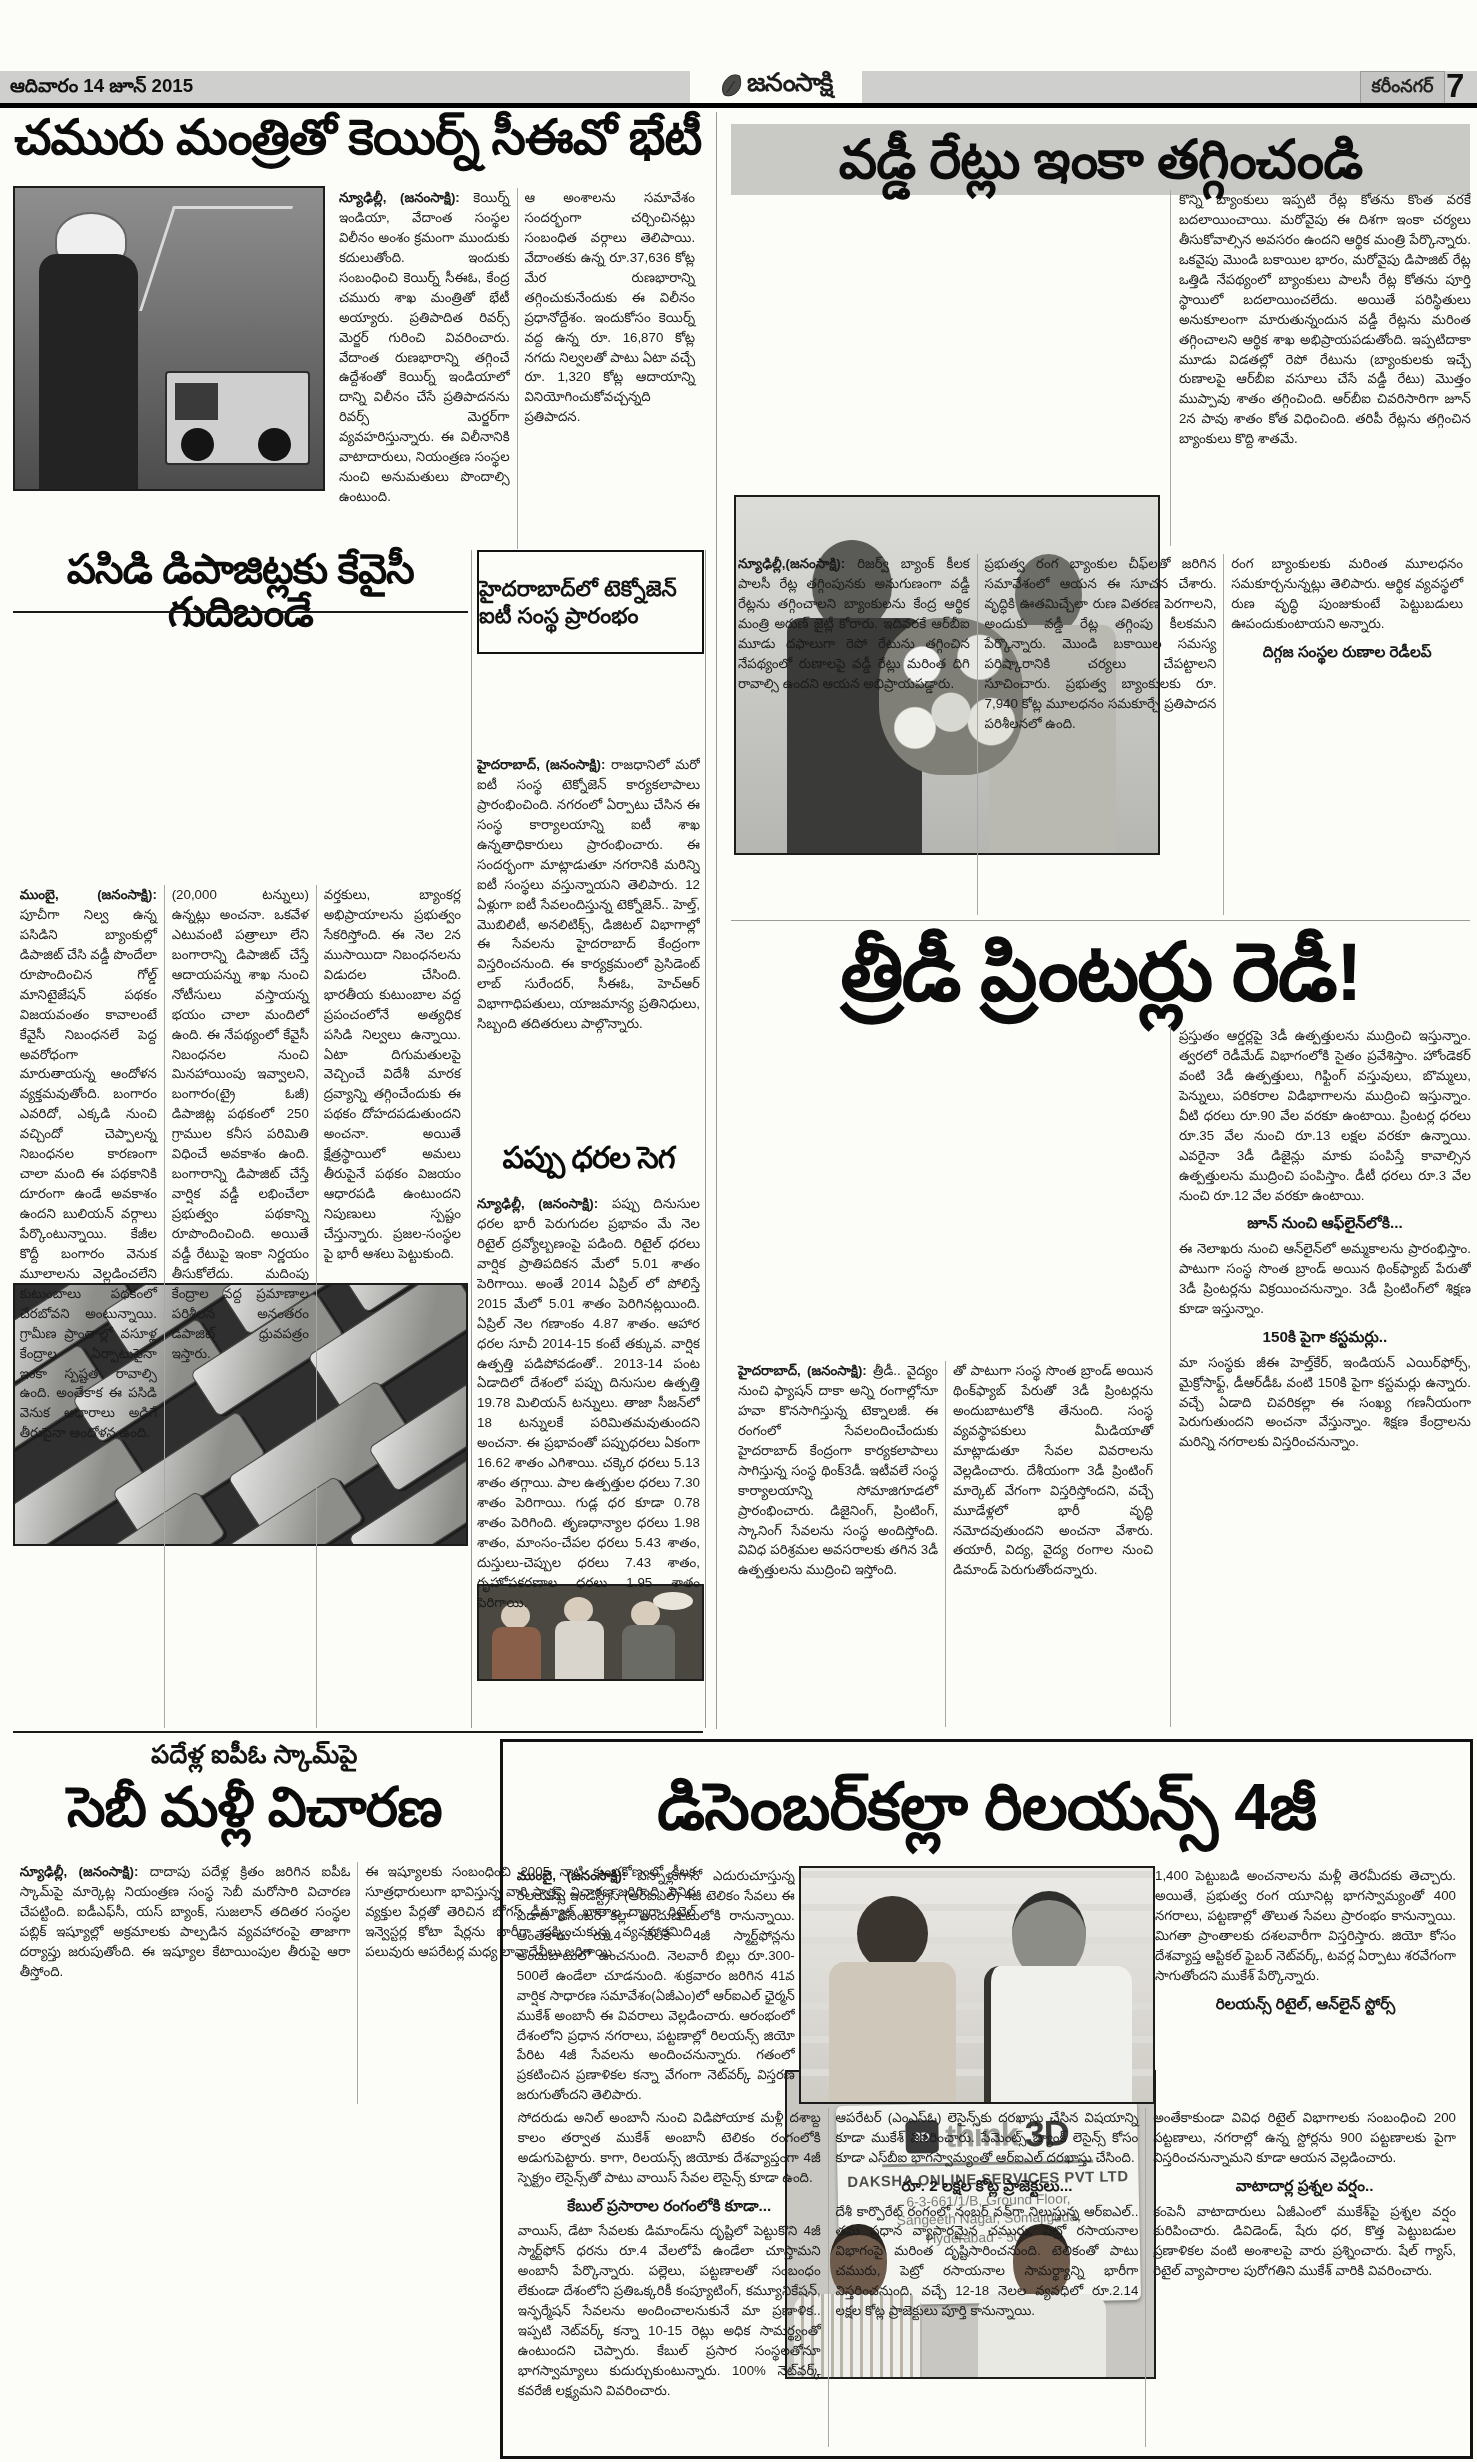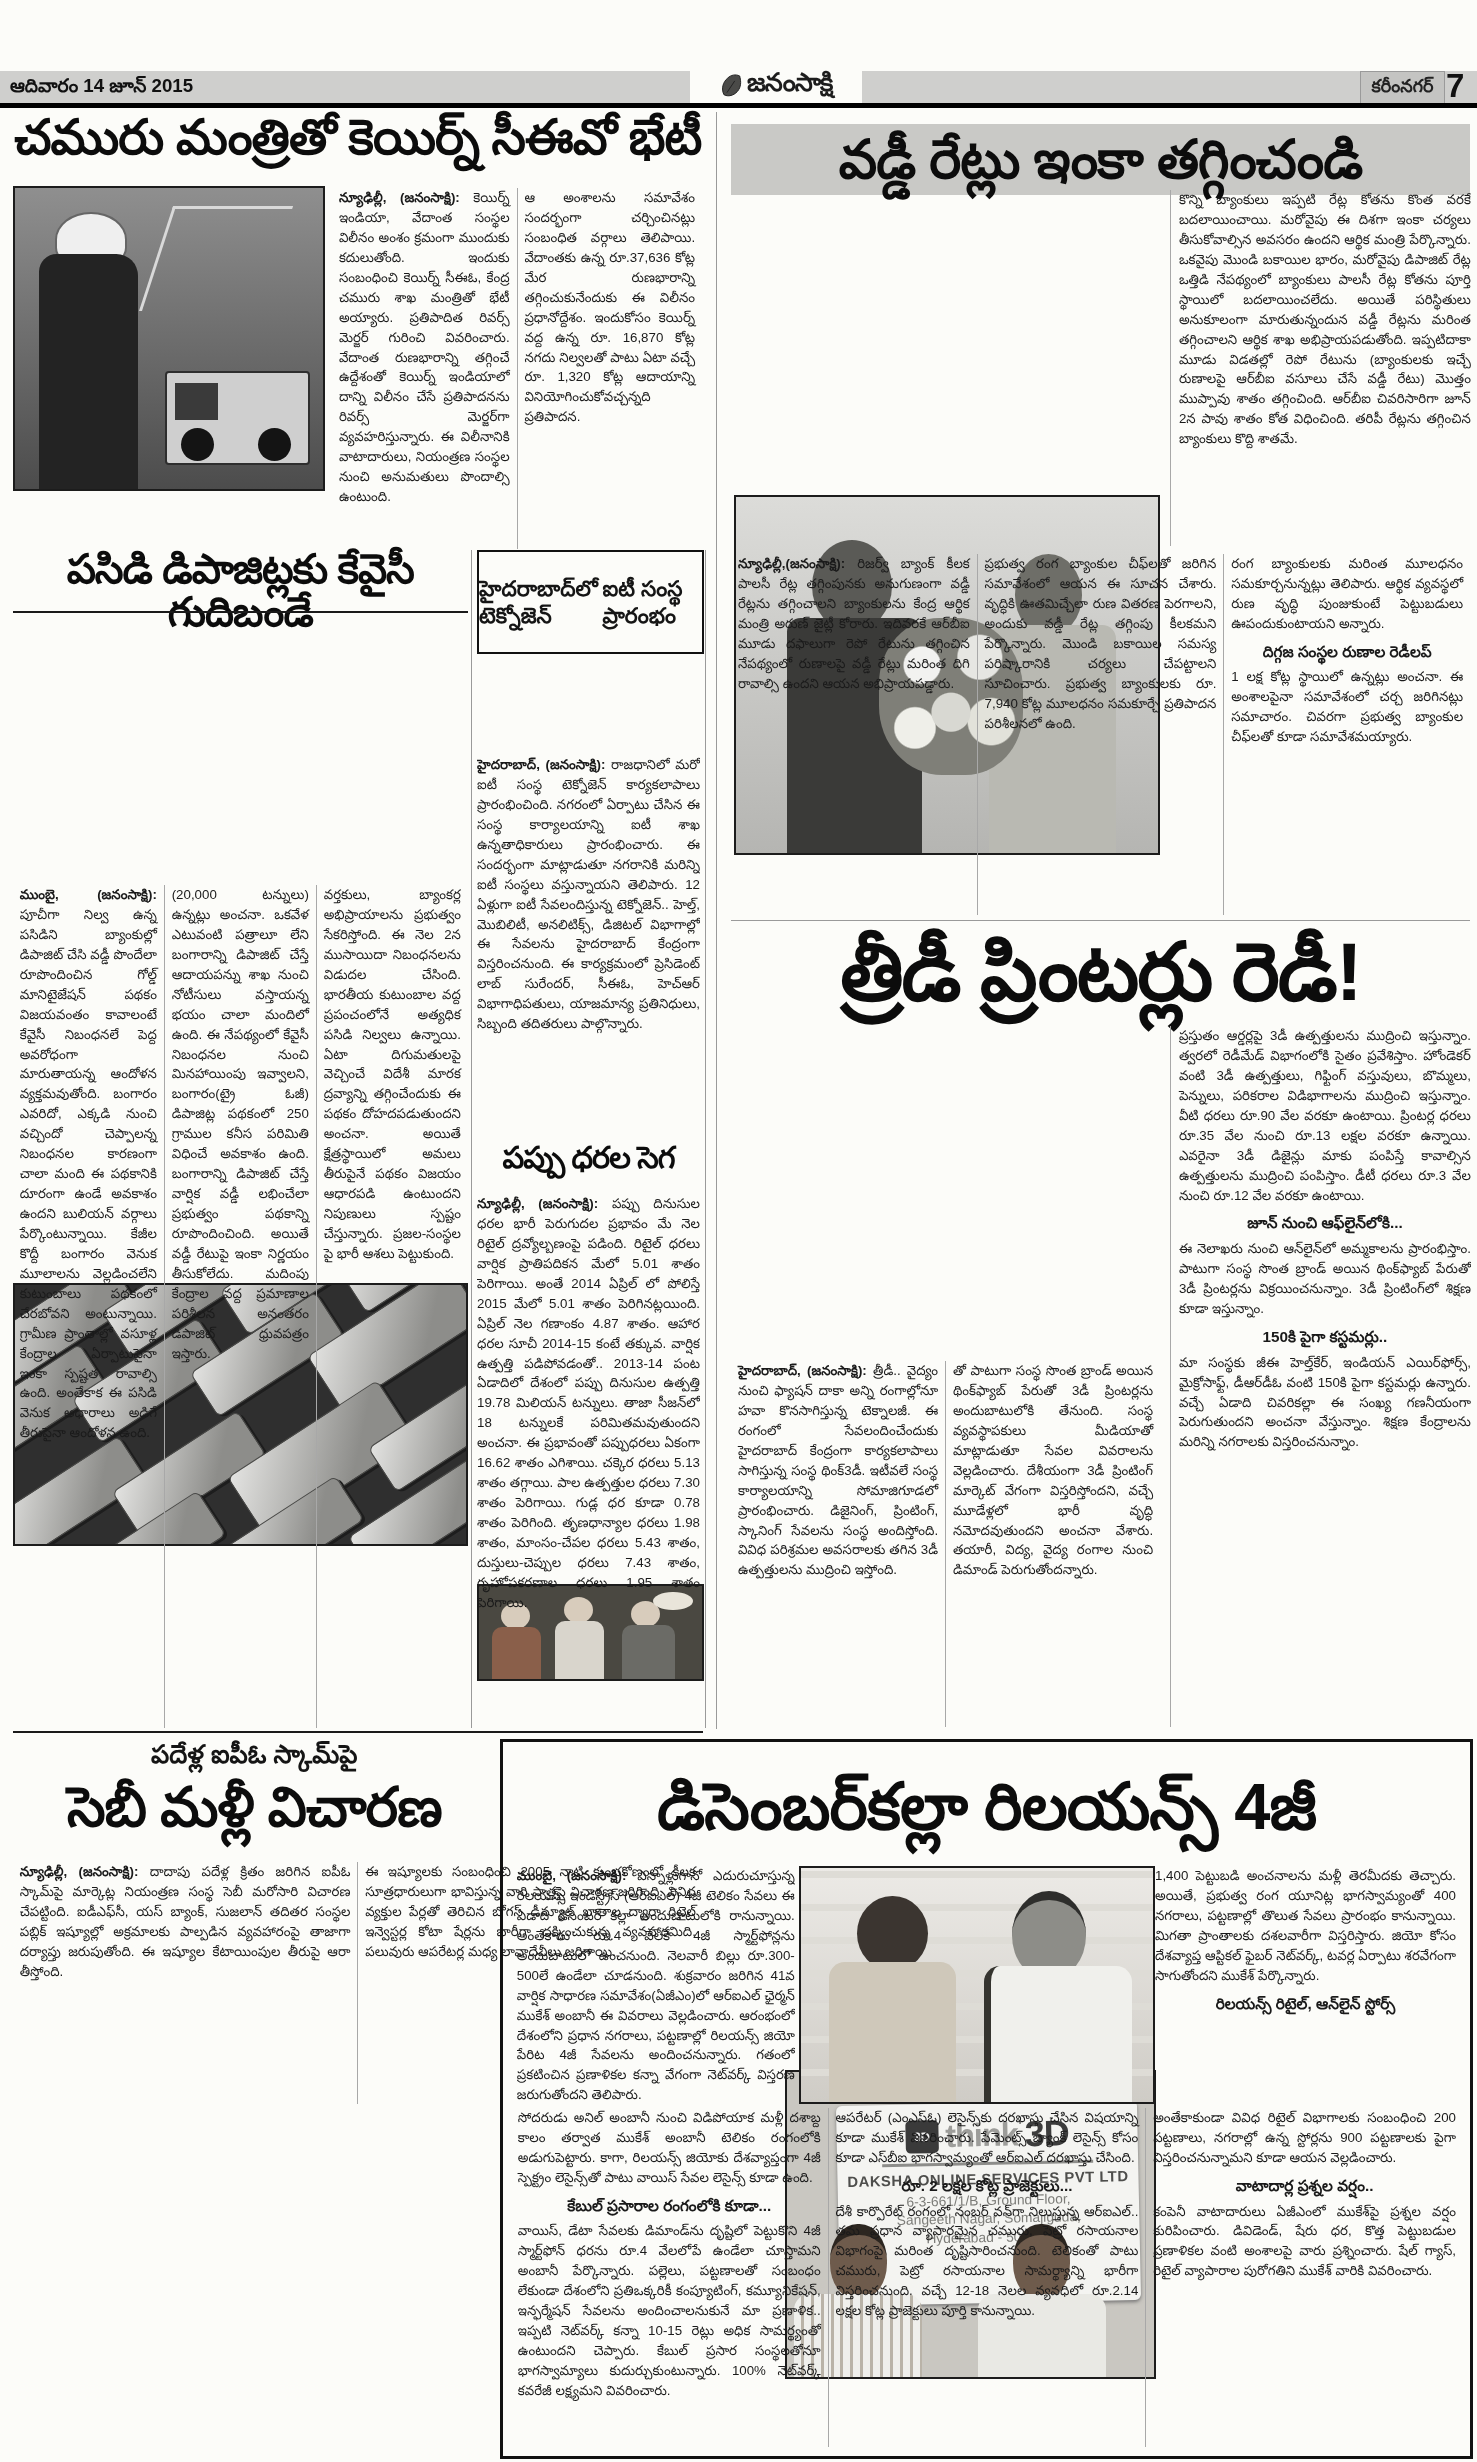--- a/index.html
+++ b/index.html
@@ -115,21 +115,20 @@
     <div style="position:absolute;left:60%;top:36%;width:30%;height:64%;background:#b9b9b2;border-radius:13.8px 13.8px 0 0;"></div>
     <div class="bouquet"></div>
   </div>
   <div class="abs body-txt" style="left:1170px;top:190px;width:292px;height:356px;border-left:1px solid #a8a8a8;padding-left:7.9px;overflow:hidden;">కొన్ని బ్యాంకులు ఇప్పటి రేట్ల కోతను కొంత వరకే బదలాయించాయి. మరోవైపు ఈ దిశగా ఇంకా చర్యలు తీసుకోవాల్సిన అవసరం ఉందని ఆర్థిక మంత్రి పేర్కొన్నారు. ఒకవైపు మొండి బకాయిల భారం, మరోవైపు డిపాజిట్ రేట్ల ఒత్తిడి నేపథ్యంలో బ్యాంకులు పాలసీ రేట్ల కోతను పూర్తి స్థాయిలో బదలాయించలేదు. అయితే పరిస్థితులు అనుకూలంగా మారుతున్నందున వడ్డీ రేట్లను మరింత తగ్గించాలని ఆర్థిక శాఖ అభిప్రాయపడుతోంది. ఇప్పటిదాకా మూడు విడతల్లో రెపో రేటును (బ్యాంకులకు ఇచ్చే రుణాలపై ఆర్‌బీఐ వసూలు చేసే వడ్డీ రేటు) మొత్తం ముప్పావు శాతం తగ్గించింది. ఆర్‌బీఐ చివరిసారిగా జూన్ 2న పావు శాతం కోత విధించింది. తరిపీ రేట్లను తగ్గించిన బ్యాంకులు కొద్ది శాతమే.</div>
   <div class="abs colwrap" style="left:731px;top:554px;width:739px;height:361px;justify-content:center;">
     <div class="col body-txt"><span class="byl">న్యూఢిల్లీ,(జనంసాక్షి):</span> <span>రిజర్వ్ బ్యాంక్ కీలక పాలసీ రేట్ల తగ్గింపునకు అనుగుణంగా వడ్డీ రేట్లను తగ్గించాలని బ్యాంకులను కేంద్ర ఆర్థిక మంత్రి అరుణ్ జైట్లీ కోరారు. ఇదివరకే ఆర్‌బీఐ మూడు దఫాలుగా రెపో రేటును తగ్గించిన నేపథ్యంలో రుణాలపై వడ్డీ రేట్లు మరింత దిగి రావాల్సి ఉందని ఆయన అభిప్రాయపడ్డారు.</span></div>
     <div class="col body-txt">ప్రభుత్వ రంగ బ్యాంకుల చీఫ్‌లతో జరిగిన సమావేశంలో ఆయన ఈ సూచన చేశారు. వృద్ధికి ఊతమిచ్చేలా రుణ వితరణ పెరగాలని, అందుకు వడ్డీ రేట్ల తగ్గింపు కీలకమని పేర్కొన్నారు. మొండి బకాయిల సమస్య పరిష్కారానికి చర్యలు చేపట్టాలని సూచించారు. ప్రభుత్వ బ్యాంకులకు రూ. 7,940 కోట్ల మూలధనం సమకూర్చే ప్రతిపాదన పరిశీలనలో ఉంది.</div>
     <div class="col body-txt">
       <span>రంగ బ్యాంకులకు మరింత మూలధనం సమకూర్చనున్నట్లు తెలిపారు. ఆర్థిక వ్యవస్థలో రుణ వృద్ధి పుంజుకుంటే పెట్టుబడులు ఊపందుకుంటాయని అన్నారు.</span>
       <div class="sub">దిగ్గజ సంస్థల రుణాల రెడీలప్</div>
-      <span>1 లక్ష కోట్ల స్థాయిలో ఉన్నట్లు అంచనా. ఈ అంశాలపైనా సమావేశంలో చర్చ జరిగినట్లు సమాచారం. చివరగా ప్రభుత్వ బ్యాంకుల చీఫ్‌లతో కూడా సమావేశమయ్యారు.</span>
     </div>
   </div>
   <div class="abs rule-light" style="left:731px;top:920px;width:739px;height:1px;"></div>
 
   <div class="abs headline" style="left:12.8px;top:548px;width:455px;font-size:41px;">పసిడి డిపాజిట్లకు కేవైసీ గుదిబండే</div>
   <div class="abs rule-h" style="left:12.8px;top:611px;width:455px;height:2px;"></div>
   <div class="abs photo ph-gold" style="left:12.8px;top:618px;width:451px;height:259px;">
     <div class="gbar" style="left:-29.6px;top:9.9px;"></div>
       <div class="gbar" style="left:89px;top:-17.7px;"></div>
     <div class="gbar" style="left:207px;top:-39px;"></div>
@@ -148,21 +147,21 @@
   </div>
   <div class="abs colwrap" style="left:12.8px;top:885px;width:455px;height:843px;">
     <div class="col body-txt"><span class="byl">ముంబై, (జనంసాక్షి):</span> <span>పూచీగా నిల్వ ఉన్న పసిడిని బ్యాంకుల్లో డిపాజిట్ చేసి వడ్డీ పొందేలా రూపొందించిన గోల్డ్ మానిటైజేషన్ పథకం విజయవంతం కావాలంటే కేవైసీ నిబంధనలే పెద్ద అవరోధంగా మారుతాయన్న ఆందోళన వ్యక్తమవుతోంది. బంగారం ఎవరిదో, ఎక్కడి నుంచి వచ్చిందో చెప్పాలన్న నిబంధనల కారణంగా చాలా మంది ఈ పథకానికి దూరంగా ఉండే అవకాశం ఉందని బులియన్ వర్గాలు పేర్కొంటున్నాయి. కేజీల కొద్దీ బంగారం వెనుక మూలాలను వెల్లడించలేని కుటుంబాలు పథకంలో చేరబోవని అంటున్నాయి. గ్రామీణ ప్రాంతాల్లో వసూళ్ల కేంద్రాల ఏర్పాటుపైనా ఇంకా స్పష్టత రావాల్సి ఉంది. అంతేకాక ఈ పసిడి వెనుక ఆధారాలు అడిగే తీరుపైనా ఆందోళన ఉంది.</span></div>
     <div class="col body-txt">(20,000 టన్నులు) ఉన్నట్లు అంచనా. ఒకవేళ ఎటువంటి పత్రాలూ లేని బంగారాన్ని డిపాజిట్ చేస్తే ఆదాయపన్ను శాఖ నుంచి నోటీసులు వస్తాయన్న భయం చాలా మందిలో ఉంది. ఈ నేపథ్యంలో కేవైసీ నిబంధనల నుంచి మినహాయింపు ఇవ్వాలని, బంగారం(ట్రై ఓజీ) డిపాజిట్ల పథకంలో 250 గ్రాముల కనీస పరిమితి విధించే అవకాశం ఉంది. బంగారాన్ని డిపాజిట్ చేస్తే వార్షిక వడ్డీ లభించేలా ప్రభుత్వం పథకాన్ని రూపొందించింది. అయితే వడ్డీ రేటుపై ఇంకా నిర్ణయం తీసుకోలేదు. మదింపు కేంద్రాల వద్ద ప్రమాణాల పరిశీలన అనంతరం డిపాజిట్ ధ్రువపత్రం ఇస్తారు.</div>
     <div class="col body-txt">వర్తకులు, బ్యాంకర్ల అభిప్రాయాలను ప్రభుత్వం సేకరిస్తోంది. ఈ నెల 2న ముసాయిదా నిబంధనలను విడుదల చేసింది. భారతీయ కుటుంబాల వద్ద ప్రపంచంలోనే అత్యధిక పసిడి నిల్వలు ఉన్నాయి. ఏటా దిగుమతులపై వెచ్చించే విదేశీ మారక ద్రవ్యాన్ని తగ్గించేందుకు ఈ పథకం దోహదపడుతుందని అంచనా. అయితే క్షేత్రస్థాయిలో అమలు తీరుపైనే పథకం విజయం ఆధారపడి ఉంటుందని నిపుణులు స్పష్టం చేస్తున్నారు. ప్రజల-సంస్థల పై భారీ ఆశలు పెట్టుకుంది.</div>
   </div>
 
   <div class="vline" style="left:471px;top:550px;height:1178px;"></div>
   <div class="vline" style="left:705px;top:550px;height:1178px;"></div>
 
-  <div class="abs" style="left:477px;top:550px;width:223px;height:100px;border:2px solid #111;display:flex;flex-direction:row;align-items:center;justify-content:center;">
+  <div class="abs" style="left:477px;top:550px;width:223px;height:100px;border:2px solid #111;display:flex;flex-direction:column;justify-content:center;">
     <div style="font-size:21.7px;font-weight:900;line-height:1.25;">హైదరాబాద్‌లో టెక్నోజెన్</div>
     <div style="font-size:21.7px;font-weight:900;line-height:1.25;">ఐటీ సంస్థ ప్రారంభం</div>
   </div>
   <div class="abs photo ph-tech" style="left:477px;top:656px;width:223px;height:93px;">
     <div class="fhead" style="left:10%;top:18%;width:13%;height:28%;"></div>
       <div class="fig" style="left:6%;width:22%;height:56%;background:#8a5f4a;"></div>
     <div class="fhead" style="left:38%;top:12%;width:13%;height:28%;"></div>
       <div class="fig" style="left:34%;width:22%;height:62%;background:#d9d5cc;"></div>
     <div class="fhead" style="left:68%;top:16%;width:13%;height:28%;"></div>
       <div class="fig" style="left:64%;width:24%;height:58%;background:#6b6b66;"></div>

